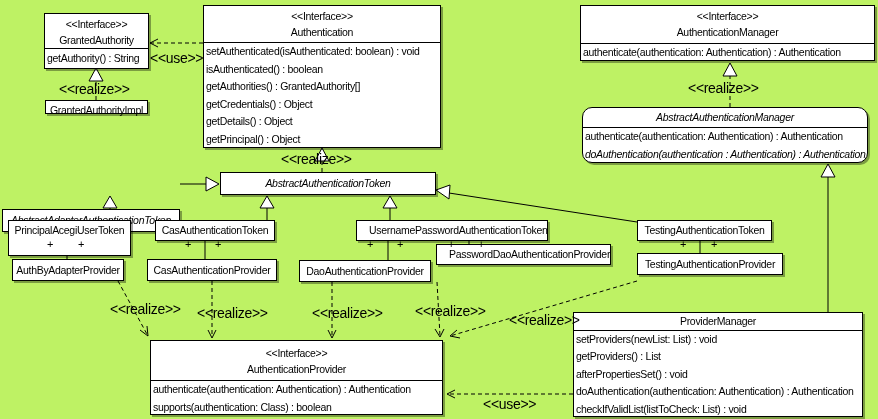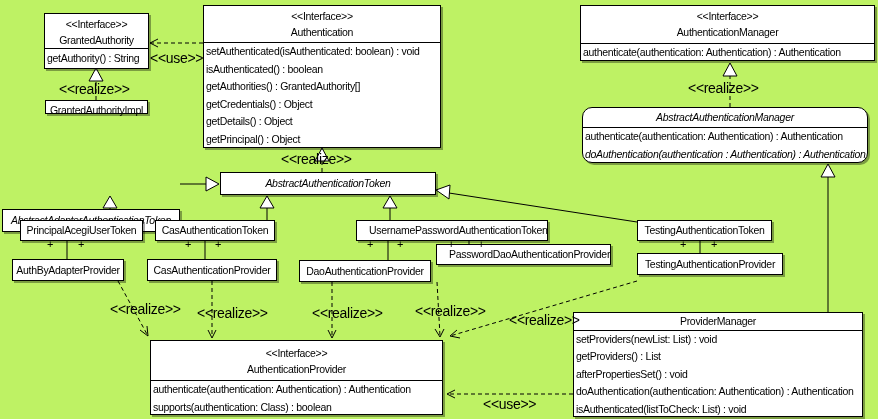--- a/index.html
+++ b/index.html
@@ -164,21 +164,21 @@
   </div>
 
   <div class="box" style="left:2px;top:172px;width:178px;height:23px;margin-top:37px;">
     <div class="ttl1 it" style="line-height:21px;">AbstractAdapterAuthenticationToken</div>
   </div>
 
   <div class="box" style="left:220px;top:172px;width:216px;height:23px;">
     <div class="ttl1 it" style="line-height:21px;">AbstractAuthenticationToken</div>
   </div>
 
-  <div class="box" style="left:20px;top:220px;width:123px;height:21px;">
+  <div class="box" style="left:8px;top:220px;width:123px;height:36px;">
     <div class="ttl1" style="line-height:19px;">PrincipalAcegiUserToken</div>
   </div>
 
   <div class="box" style="left:155px;top:220px;width:120px;height:21px;">
     <div class="ttl1" style="line-height:19px;">CasAuthenticationToken</div>
   </div>
 
   <div class="box" style="left:356px;top:220px;width:192px;height:21px;">
     <div class="ttl1" style="line-height:19px;padding-left:12px;">UsernamePasswordAuthenticationToken</div>
   </div>
@@ -218,21 +218,21 @@
     </div>
   </div>
 
   <div class="box" style="left:573px;top:312px;width:290px;height:105px;">
     <div class="ttl1" style="line-height:17px;">ProviderManager</div>
     <div class="mets">
       <div class="met h17">setProviders(newList: List) : void</div>
       <div class="met h17">getProviders() : List</div>
       <div class="met h17">afterPropertiesSet() : void</div>
       <div class="met h17">doAuthentication(authentication: Authentication) : Authentication</div>
-      <div class="met h17">isAuthenticated(listToCheck: List) : void</div>
+      <div class="met h17">checkIfValidList(listToCheck: List) : void</div>
     </div>
   </div>
 
   <div class="lbl" style="left:150px;top:50px;">&lt;&lt;use&gt;&gt;</div>
   <div class="lbl" style="left:59px;top:81px;">&lt;&lt;realize&gt;&gt;</div>
   <div class="lbl" style="left:281px;top:151px;">&lt;&lt;realize&gt;&gt;</div>
   <div class="lbl" style="left:688px;top:80px;">&lt;&lt;realize&gt;&gt;</div>
   <div class="lbl" style="left:110px;top:301px;">&lt;&lt;realize&gt;&gt;</div>
   <div class="lbl" style="left:197px;top:305px;">&lt;&lt;realize&gt;&gt;</div>
   <div class="lbl" style="left:312px;top:305px;">&lt;&lt;realize&gt;&gt;</div>

